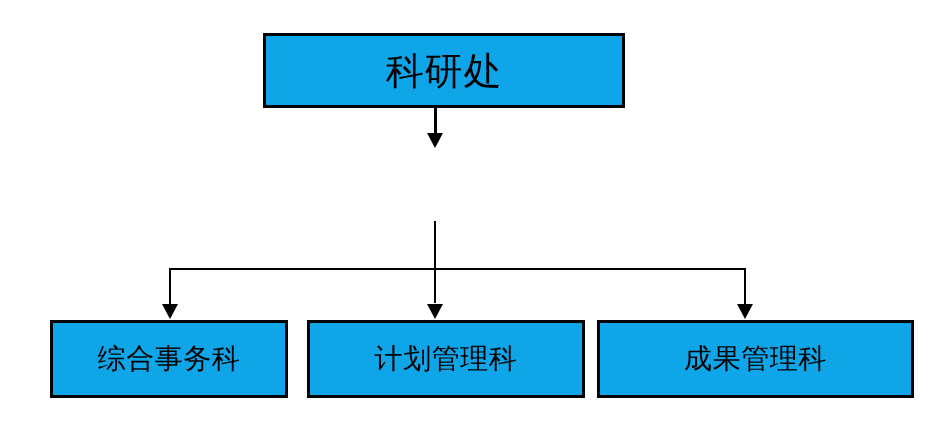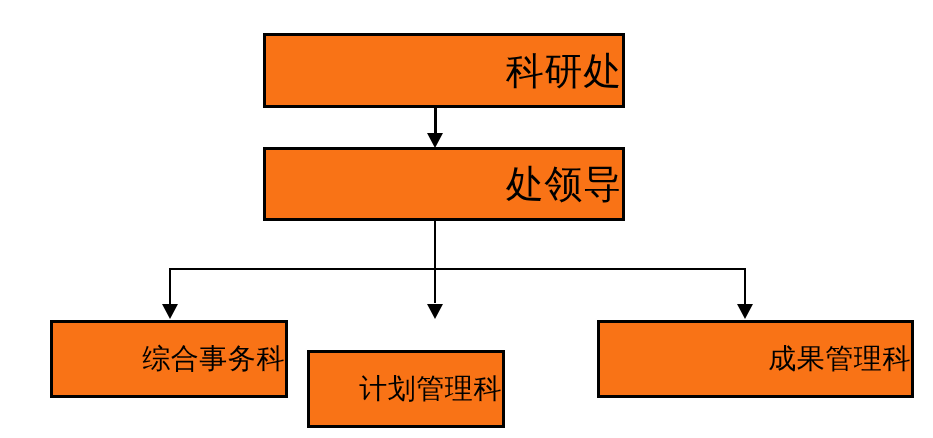--- a/index.html
+++ b/index.html
@@ -13,25 +13,25 @@
     height: 438px;
     background: #ffffff;
     overflow: hidden;
     font-family: "DejaVu Serif", "Liberation Serif", serif;
   }
 
   
   .node {
     position: absolute;
     box-sizing: border-box;
-    background: #f97316;
+    background: #0ea5e9;
     border: 3px solid #000000;
     display: flex;
     align-items: center;
-    justify-content: flex-end;
+    justify-content: center;
     color: #000000;
     line-height: 1;
     white-space: nowrap;
   }
   .node-label {
     letter-spacing: 0.02em;
   }
 
   
   #node-root {
@@ -48,21 +48,21 @@
     top: 147px;
     width: 362px;
     height: 74px;
   }
   #node-leader .node-label { font-size: 38px; }
 
   
   .leaf { top: 320px; height: 78px; }
   .leaf .node-label { font-size: 28px; }
   #node-leaf-0 { left: 50px;  width: 238px; }
-  #node-leaf-1 { left: 307px; width: 198px; margin-top: 30px; }
+  #node-leaf-1 { left: 307px; width: 278px; }
   #node-leaf-2 { left: 597px; width: 317px; }
 
   
   .conn {
     position: absolute;
     background: #000000;
   }
   .vline  { width: 3px; }
   .vline-thin { width: 2px; }
   .hline-thin { height: 2px; }
@@ -103,23 +103,20 @@
 
 <div id="canvas">
 
   <div class="node" id="node-root">
     <span class="node-label">科研处</span>
   </div>
 
   <div class="conn vline" id="conn-root-leader-stem"></div>
   <div class="arrowhead" id="conn-root-leader-head"></div>
 
-  <div class="node" id="node-leader">
-    <span class="node-label">处领导</span>
-  </div>
 
   <div class="conn vline-thin" id="conn-leader-trunk"></div>
 
   <div class="conn hline-thin" id="conn-bus"></div>
 
   <div class="conn vline-thin" id="conn-leaf0-stem"></div>
   <div class="arrowhead" id="conn-leaf0-head"></div>
 
   <div class="arrowhead" id="conn-leaf1-head"></div>
 

